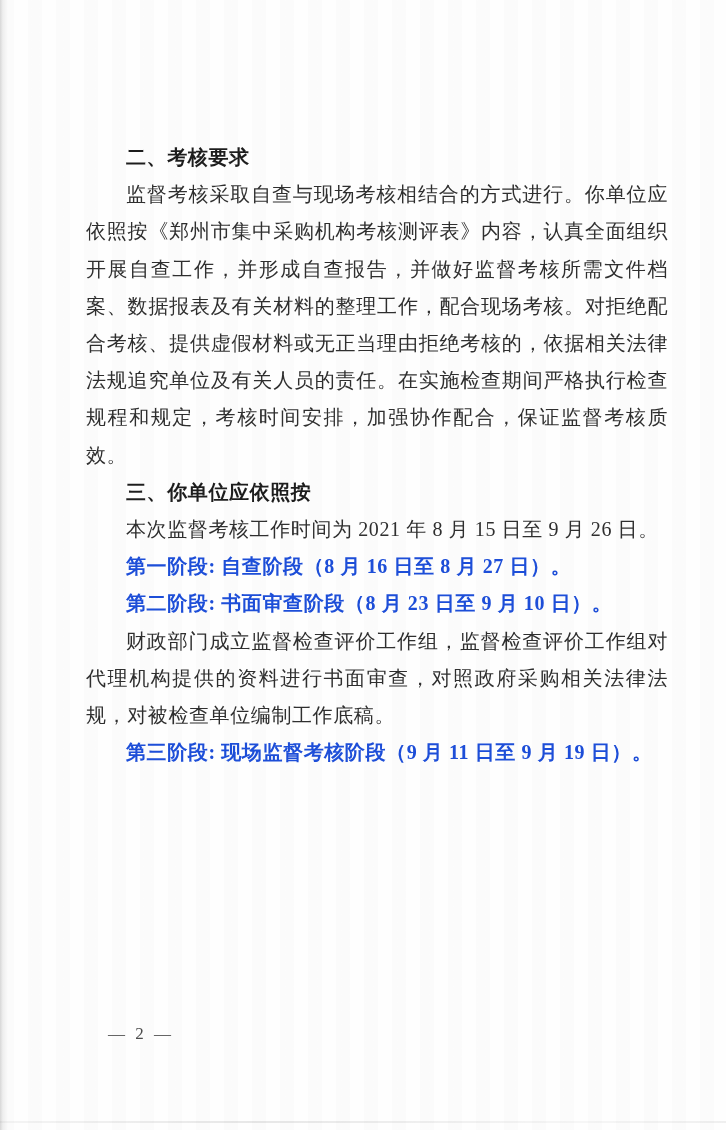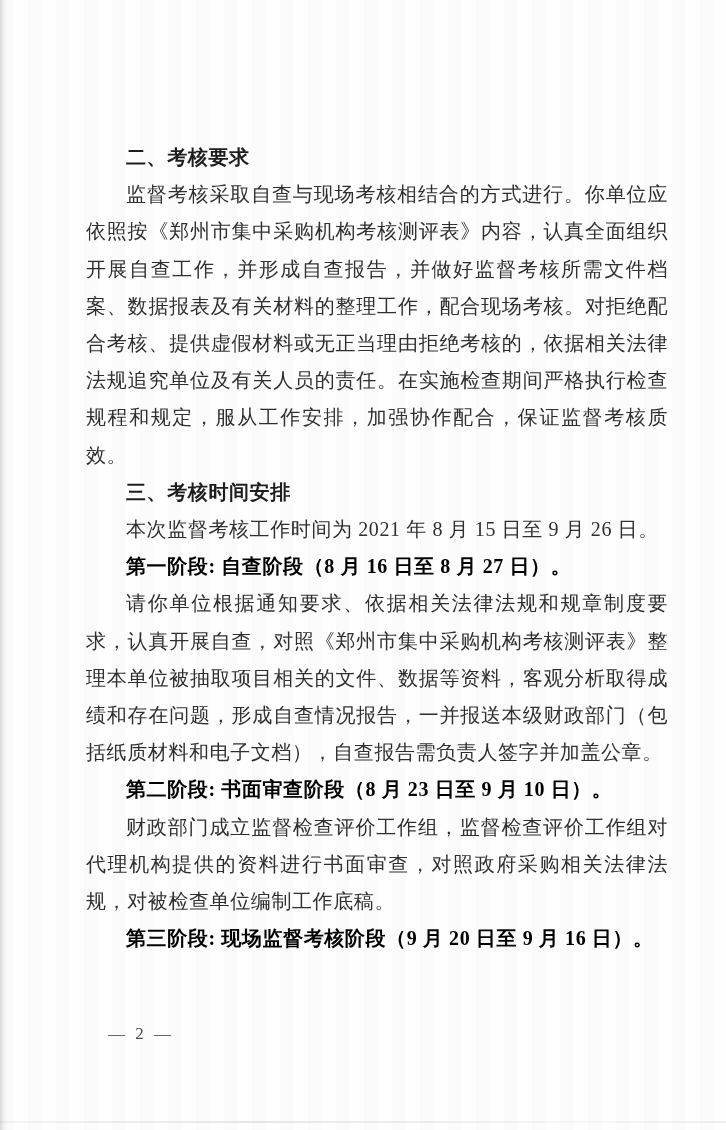--- a/index.html
+++ b/index.html
@@ -74,53 +74,52 @@
     font-weight: bold !important;
     color: #1d1d1d;
     text-indent: 2em;
     text-align: left;
   }
   .para {
     text-indent: 2em;
   }
   .phase {
     font-weight: bold !important;
-    color: #000000;
+    color: #1d4ed8;
   }
   .page-number {
     position: absolute;
     left: 108px;
     top: 1024px;
     font-size: 17px;
     letter-spacing: 3px;
     color: #4c4c4c;
     font-family: "Liberation Serif", "DejaVu Serif", serif;
   }
 </style>
 </head>
 <body>
 
 <div class="page">
   <div class="left-scan-edge"></div>
 
   <div class="content">
     <h2 class="heading">二、考核要求</h2>
 
-    <p class="para">监督考核采取自查与现场考核相结合的方式进行。你单位应依照按《郑州市集中采购机构考核测评表》内容，认真全面组织开展自查工作，并形成自查报告，并做好监督考核所需文件档案、数据报表及有关材料的整理工作，配合现场考核。对拒绝配合考核、提供虚假材料或无正当理由拒绝考核的，依据相关法律法规追究单位及有关人员的责任。在实施检查期间严格执行检查规程和规定，服从工作安排，加强协作配合，保证监督考核质效。</p>
+    <p class="para">监督考核采取自查与现场考核相结合的方式进行。你单位应依照按《郑州市集中采购机构考核测评表》内容，认真全面组织开展自查工作，并形成自查报告，并做好监督考核所需文件档案、数据报表及有关材料的整理工作，配合现场考核。对拒绝配合考核、提供虚假材料或无正当理由拒绝考核的，依据相关法律法规追究单位及有关人员的责任。在实施检查期间严格执行检查规程和规定，考核时间安排，加强协作配合，保证监督考核质效。</p>
 
-    <h2 class="heading">三、考核时间安排</h2>
+    <h2 class="heading">三、你单位应依照按</h2>
 
     <p class="para">本次监督考核工作时间为 2021 年 8 月 15 日至 9 月 26 日。</p>
 
     <p class="para phase">第一阶段: 自查阶段（8 月 16 日至 8 月 27 日）。</p>
 
-    <p class="para">请你单位根据通知要求、依据相关法律法规和规章制度要求，认真开展自查，对照《郑州市集中采购机构考核测评表》整理本单位被抽取项目相关的文件、数据等资料，客观分析取得成绩和存在问题，形成自查情况报告，一并报送本级财政部门（包括纸质材料和电子文档），自查报告需负责人签字并加盖公章。</p>
 
     <p class="para phase">第二阶段: 书面审查阶段（8 月 23 日至 9 月 10 日）。</p>
 
     <p class="para">财政部门成立监督检查评价工作组，监督检查评价工作组对代理机构提供的资料进行书面审查，对照政府采购相关法律法规，对被检查单位编制工作底稿。</p>
 
-    <p class="para phase">第三阶段: 现场监督考核阶段（9 月 20 日至 9 月 16 日）。</p>
+    <p class="para phase">第三阶段: 现场监督考核阶段（9 月 11 日至 9 月 19 日）。</p>
 
   </div>
 
   <div class="page-number">— 2 —</div>
 </div>
 
 </body></html>

